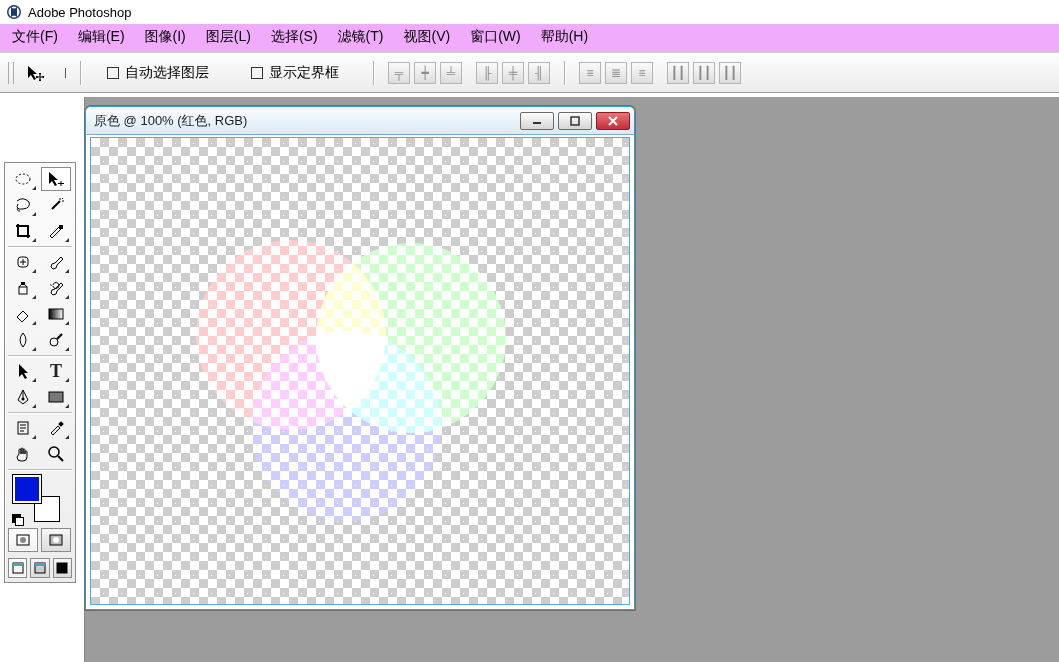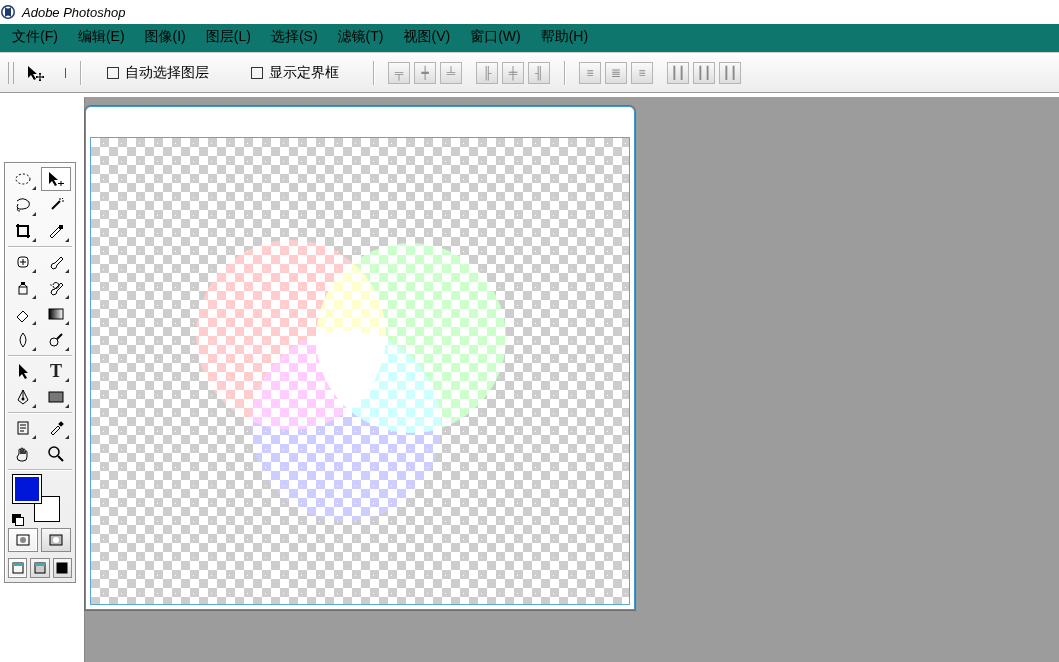--- a/index.html
+++ b/index.html
@@ -11,37 +11,36 @@
     background: #fff;
     overflow: hidden;
     position: relative;
   }
 
   
   .titlebar {
     display: flex;
     align-items: center;
     gap: 6px;
-    padding: 2px 0;
+    padding: 2px 6px;
     height: 24px;
     background: #fff;
-    font-style: italic;
   }
   .titlebar .app-icon {
     width: 16px; height: 16px;
     display: inline-flex; align-items: center; justify-content: center;
   }
 
   
   .menubar {
     display: flex;
     align-items: center;
     gap: 20px;
     padding: 4px 12px 6px 12px;
-    background: #0f766e;
+    background: #f0abfc;
     border-bottom: 1px solid #d0d0d0;
     font-size: 14px;
   }
   .menubar span { cursor: default; }
 
   
   .optionbar {
     height: 40px;
     background: linear-gradient(#fdfdfd, #ececec);
     border-bottom: 1px solid #9a9a9a;
@@ -539,20 +538,41 @@
     </span>
     <span class="mode-btn">
       <svg width="12" height="12">
           <rect x="1" y="1" width="10" height="10" fill="#000" stroke="#000"></rect>
         </svg>
     </span>
   </div>
 </div>
 
 <div class="docwin">
+  <div class="wtitle">
+    <span>原色 @ 100% (红色, RGB)</span>
+    <span class="btns">
+      <span class="wbtn">
+        <svg width="10" height="8">
+            <line x1="1" y1="6" x2="9" y2="6" stroke="#333" stroke-width="2"></line>
+          </svg>
+      </span>
+      <span class="wbtn">
+        <svg width="10" height="10">
+            <rect x="1" y="1" width="8" height="8" fill="none" stroke="#333" stroke-width="1.5"></rect>
+          </svg>
+      </span>
+      <span class="wbtn close">
+        <svg width="10" height="10">
+            <line x1="1" y1="1" x2="9" y2="9" stroke="#fff" stroke-width="2"></line>
+            <line x1="9" y1="1" x2="1" y2="9" stroke="#fff" stroke-width="2"></line>
+          </svg>
+      </span>
+    </span>
+  </div>
   <div class="canvas">
     <div class="checker"></div>
     <div class="venn">
       <div class="circle c-red"></div>
       <div class="circle c-green"></div>
       <div class="circle c-blue"></div>
     </div>
   </div>
 </div>
 

